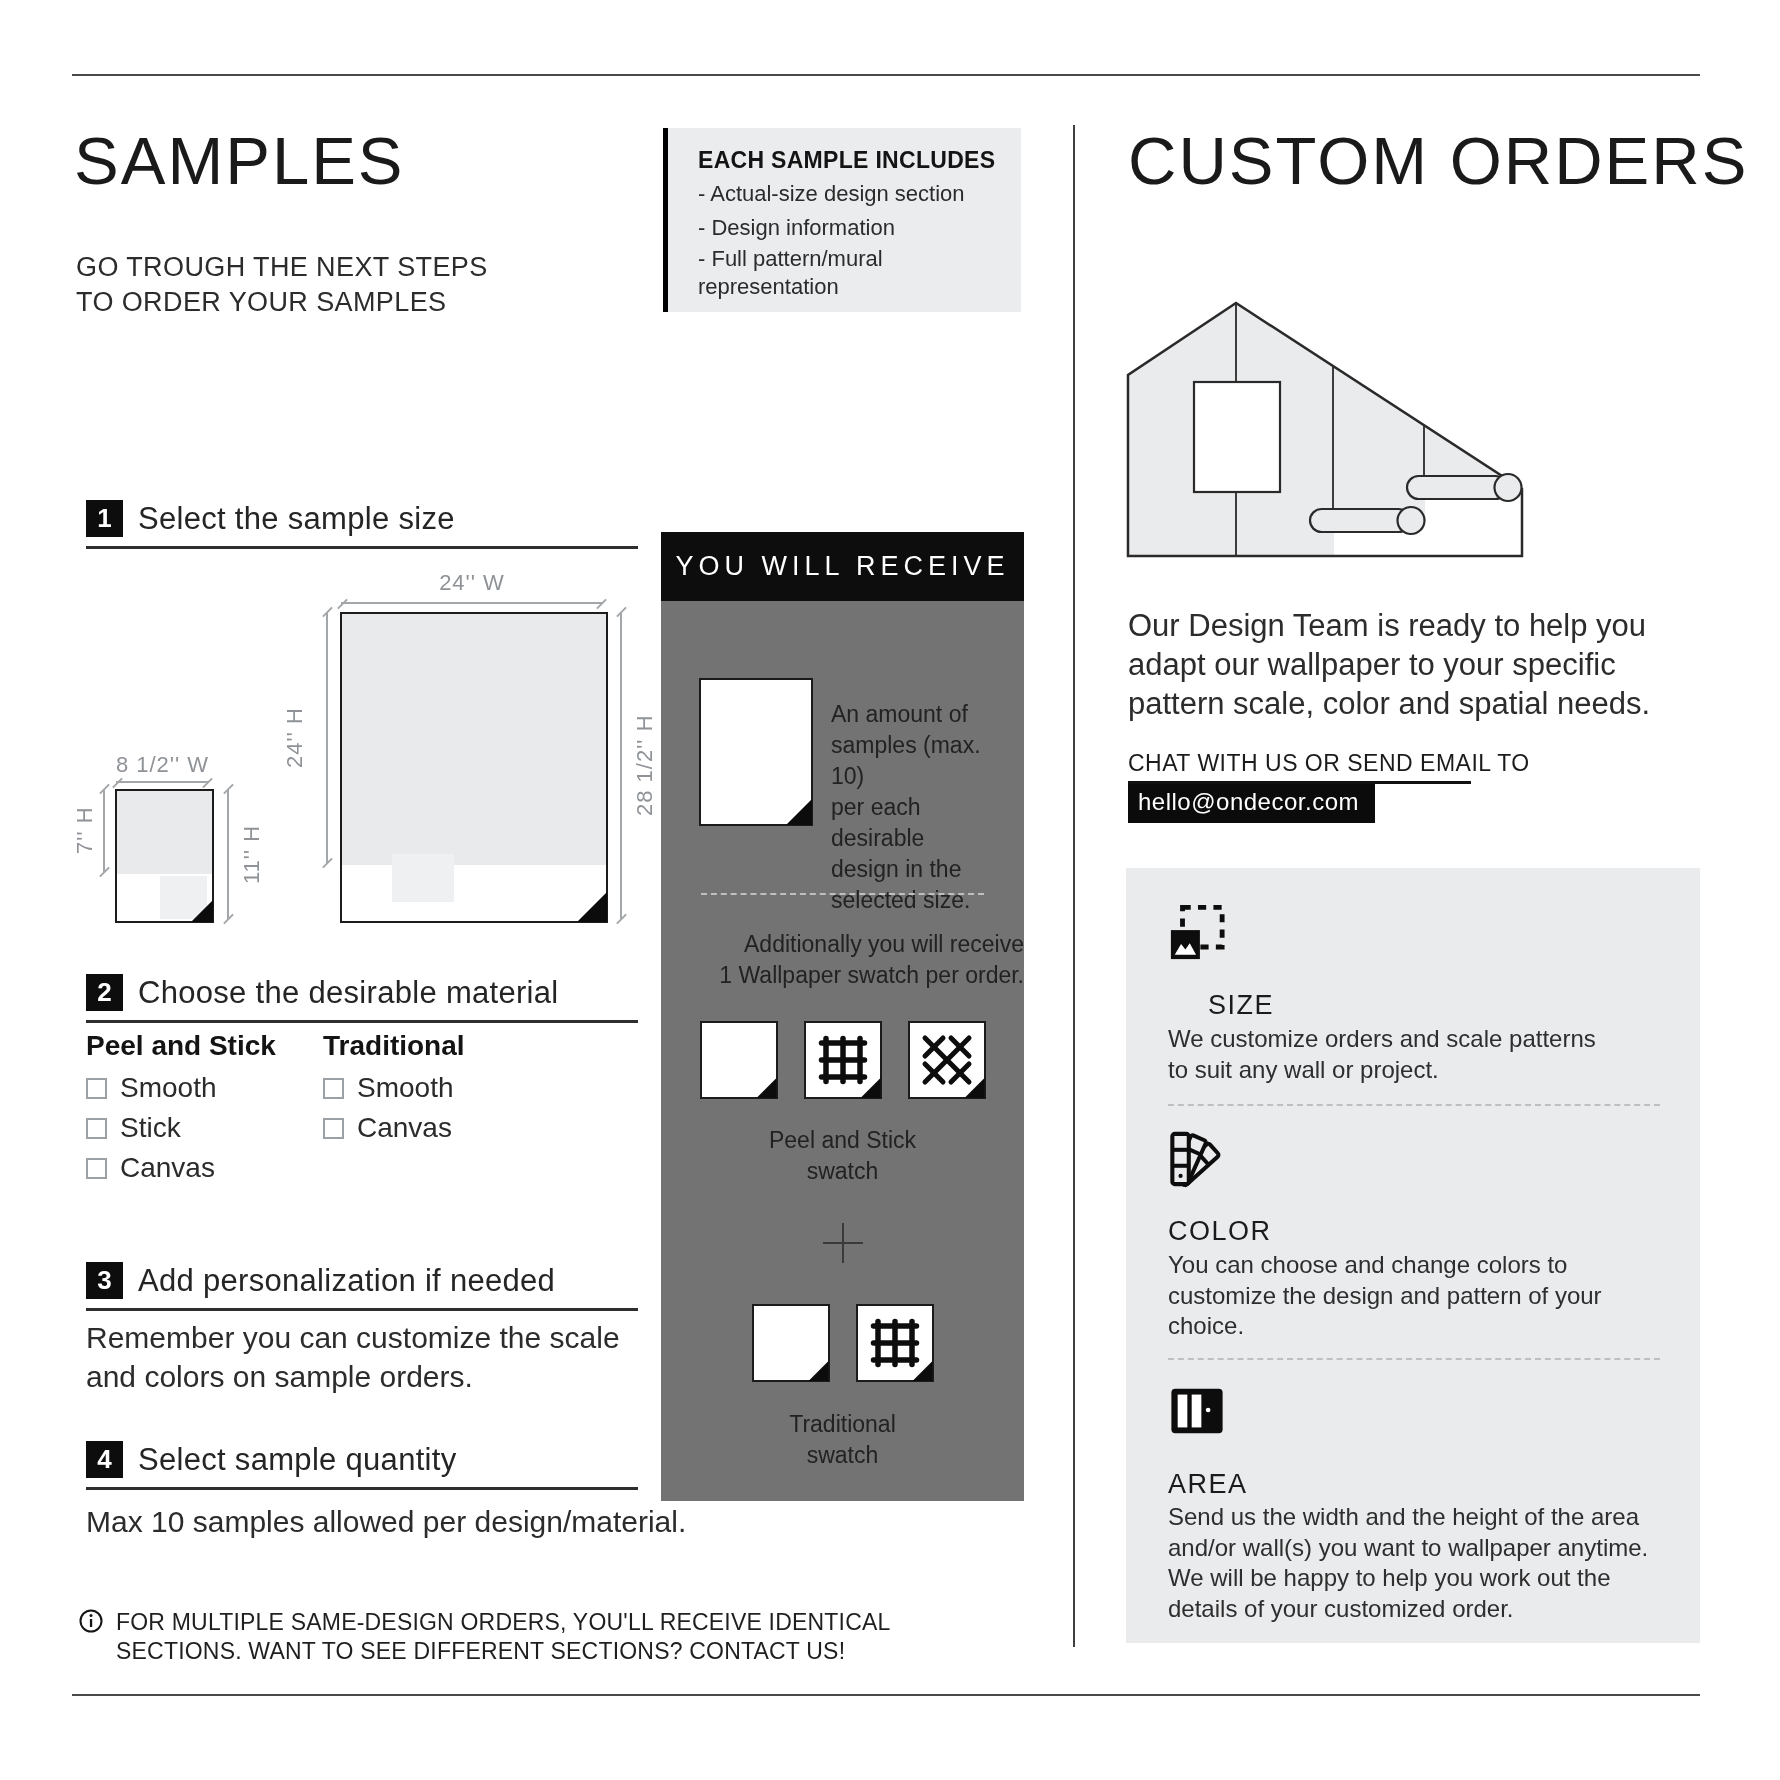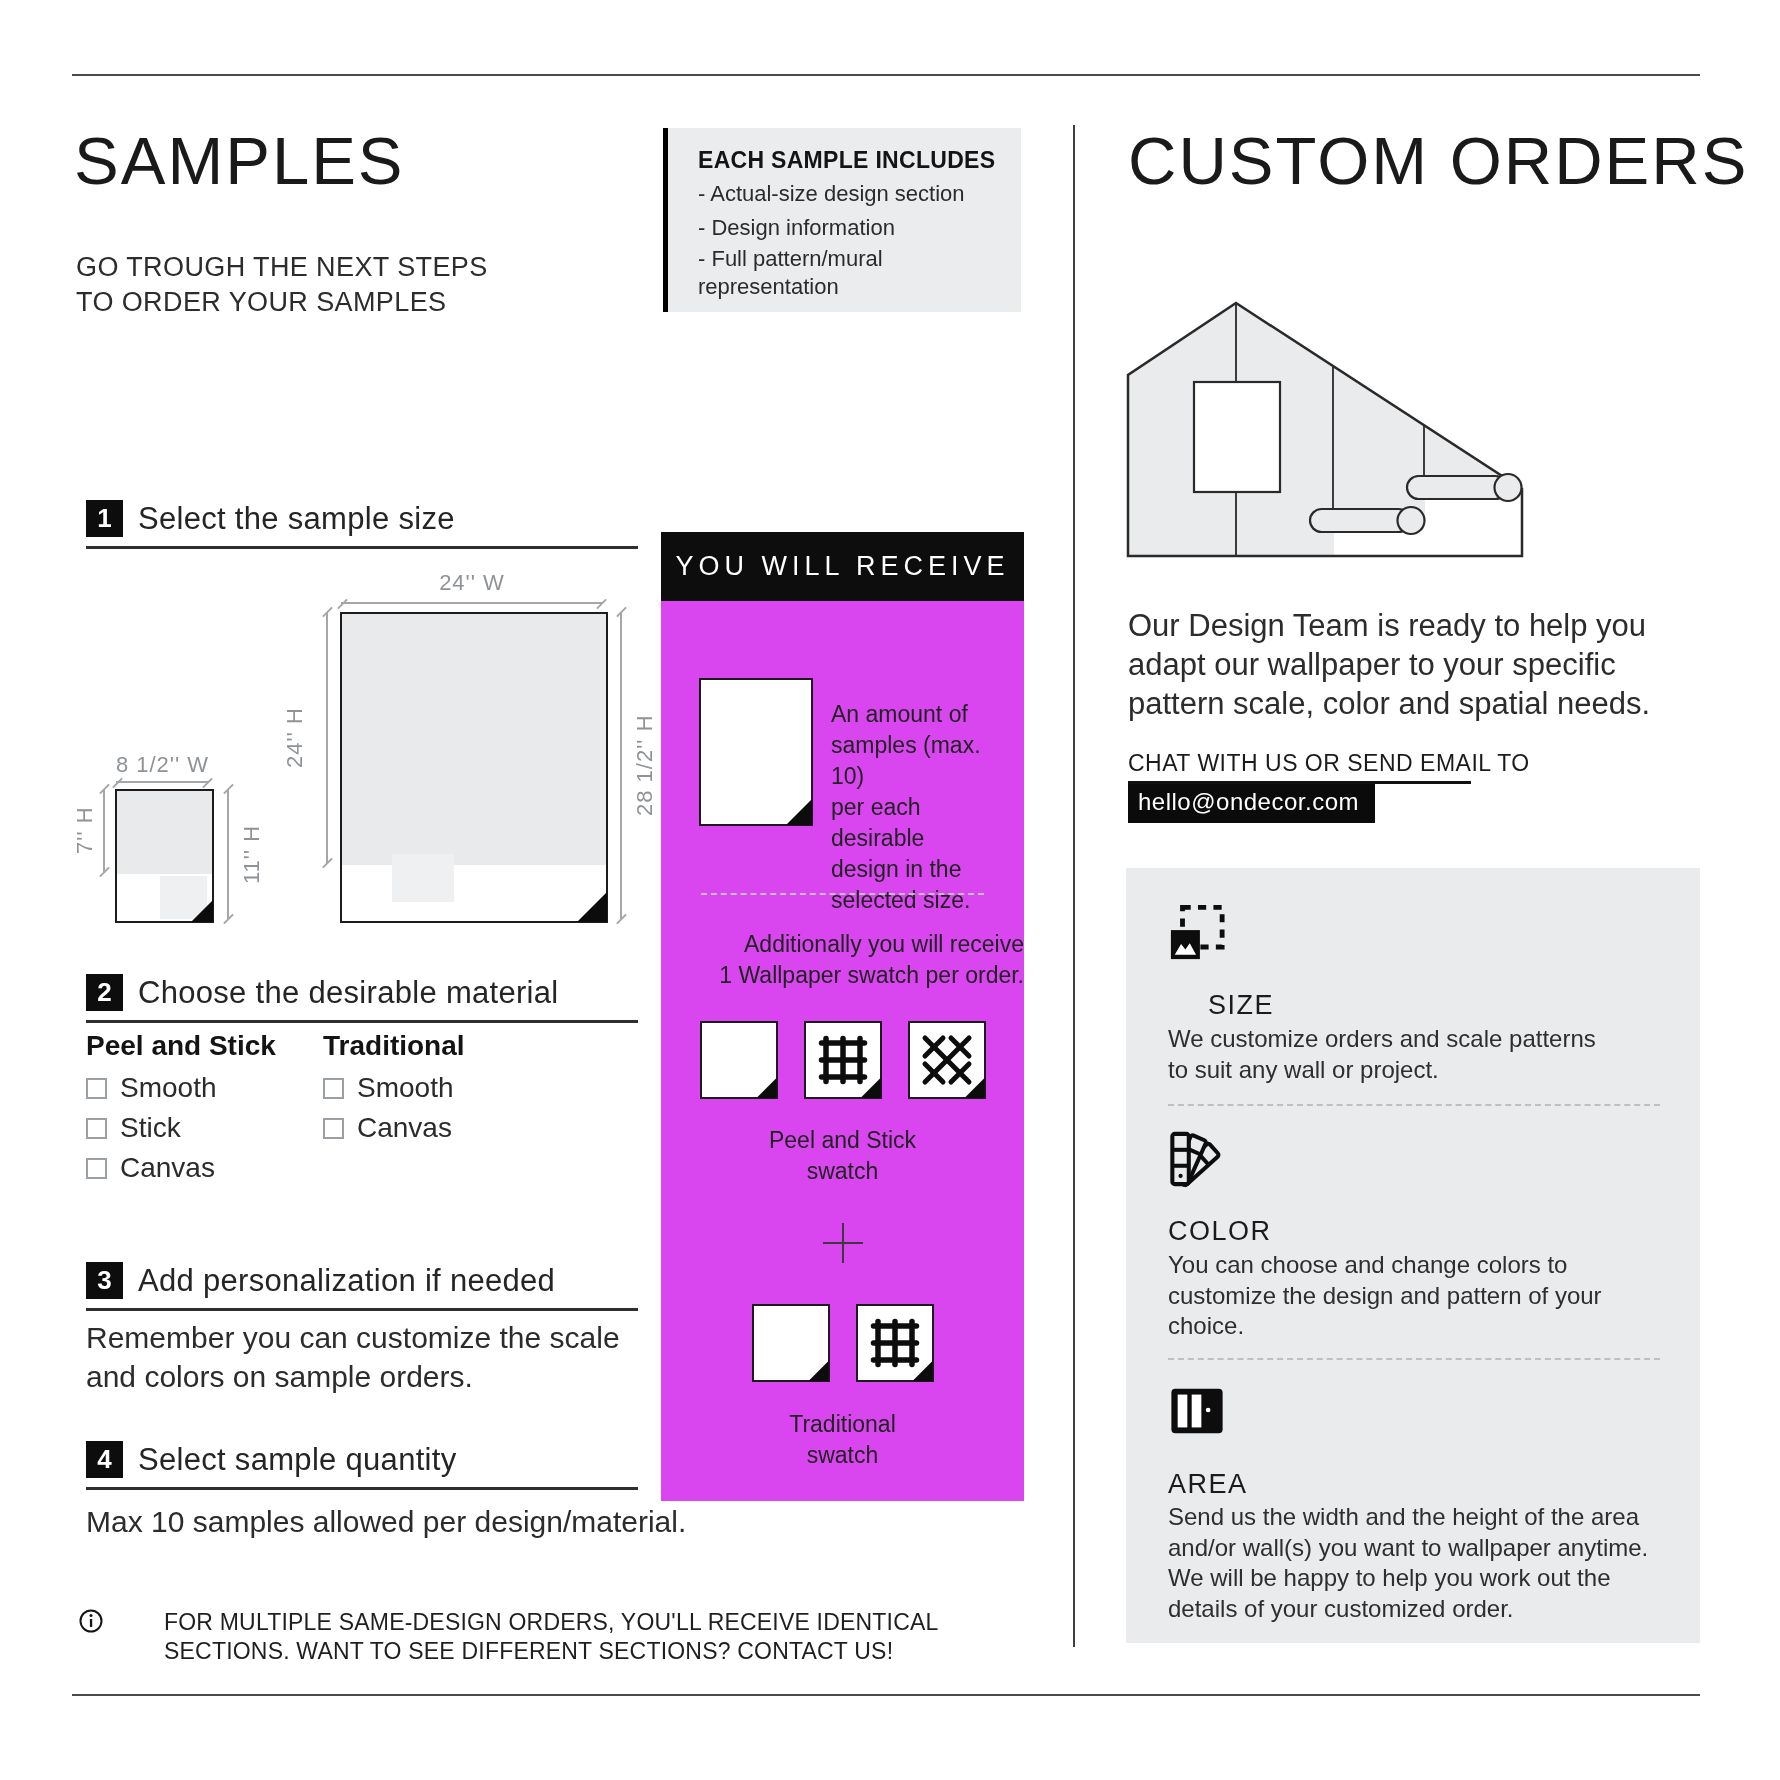--- a/index.html
+++ b/index.html
@@ -37,25 +37,25 @@
   .sample-gray{position:absolute;left:0;top:0;right:0;background:#e8eaeb;}
   .sample-sub{position:absolute;background:#eef0f2;}
   .fold{position:absolute;right:-1px;bottom:-1px;background:#0c0c0c;clip-path:polygon(100% 0,100% 100%,0 100%);}
 
   .mat-heading{font-size:28px;font-weight:700;color:#141414;}
   .mat-row{position:absolute;display:flex;align-items:center;gap:13px;}
   .cb{width:17px;height:17px;border:2px solid #999e a2;border:2px solid #9aa0a4;background:#fff;display:inline-block;}
   .mat-label{font-size:28px;color:#2b2b2b;}
 
   .note-30{font-size:30px;line-height:39px;color:#2c2c2c;}
-  .footnote{font-size:23px;line-height:29px;color:#1f1f1f;letter-spacing:.2px;margin-left:48px;}
+  .footnote{font-size:23px;line-height:29px;color:#1f1f1f;letter-spacing:.2px;}
 
   .banner{position:absolute;background:#0d0d0d;display:flex;align-items:center;justify-content:center;}
   .banner-text{color:#fff;font-size:27px;letter-spacing:5px;}
-  .mid-col{position:absolute;background:#d946ef;}
+  .mid-col{position:absolute;background:#737373;}
   .page-icon{position:absolute;background:#fff;border:2px solid #1b1b1b;}
   .mid-text{font-size:23px;line-height:31px;color:#222;}
   .dashed{position:absolute;height:0;border-top:2px dashed #bcc0c3;}
   .swatch-row{position:absolute;left:0;right:0;display:flex;justify-content:center;gap:26px;}
   .swatch{width:78px;height:78px;box-sizing:border-box;background:#fff;border:2px solid #1b1b1b;position:relative;
           display:flex;align-items:center;justify-content:center;}
   .plus-icon{position:absolute;width:40px;height:40px;}
   .plus-icon::before{content:"";position:absolute;left:0;top:19px;width:40px;height:2px;background:#3a3a3a;}
   .plus-icon::after{content:"";position:absolute;top:0;left:19px;height:40px;width:2px;background:#3a3a3a;}
 

